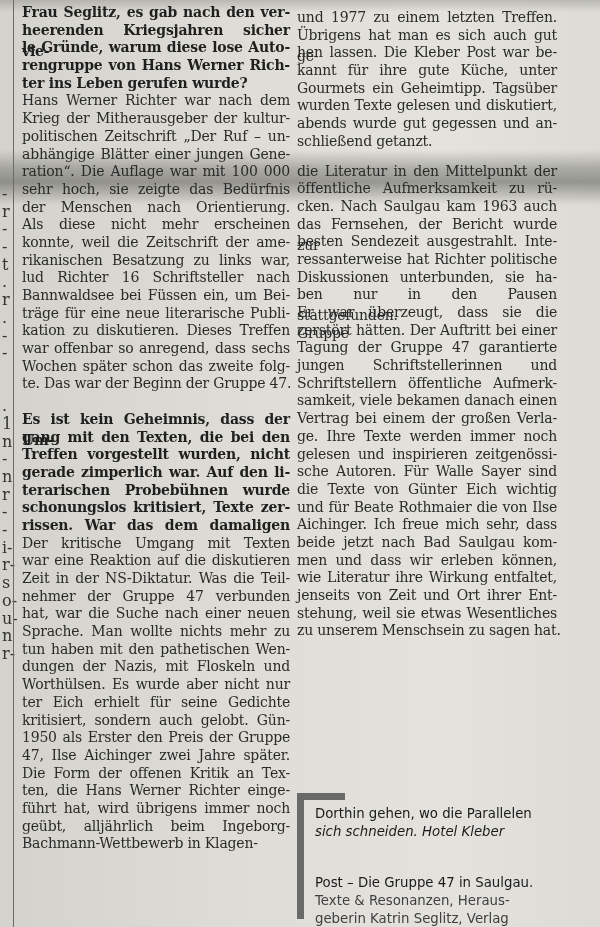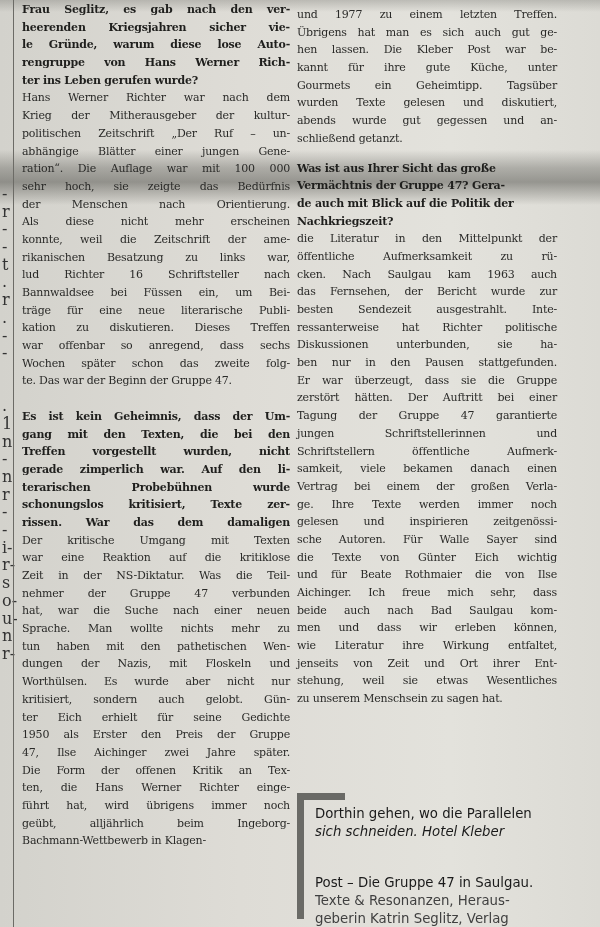--- a/index.html
+++ b/index.html
@@ -20,21 +20,21 @@
       position: absolute; left: 0; top: 0; width: 18px; height: 927px;
       font-size: 16px; line-height: 17.7px; color: #333;
       padding-top: 185px; box-sizing: border-box; padding-left: 2px;
     }
     .margin-col div { height: 17.7px; }
     .col-rule {
       position: absolute; left: 13px; top: 0; width: 1px; height: 927px;
       background: #6c6b66;
     }
     .col {
-      position: absolute; top: 0; font-size: 11px; line-height: 16px;
+      position: absolute; top: 0; font-size: 14px; line-height: 21px;
       letter-spacing: -0.2px;
     }
     .col-left { left: 22px; width: 268px; top: 2px; }
     .col-right { left: 297px; width: 260px; top: -5px; }
     .line { white-space: nowrap; height: 17.7px; overflow: visible; }
     .justify { text-align: justify; text-align-last: justify; white-space: normal; }
     .bold { font-weight: bold; color: #1f1f1d; }
     .gap { height: 17.7px; }
     .cut-top { color: #444; }
     .infobox {
@@ -122,30 +122,30 @@
       <div class="line justify">Es ist kein Geheimnis, dass der Um-</div>
       <div class="line justify">gang mit den Texten, die bei den</div>
       <div class="line justify">Treffen vorgestellt wurden, nicht</div>
       <div class="line justify">gerade zimperlich war. Auf den li-</div>
       <div class="line justify">terarischen Probebühnen wurde</div>
       <div class="line justify">schonungslos kritisiert, Texte zer-</div>
       <div class="line justify">rissen. War das dem damaligen</div>
     </div>
   <div id="a2">
       <div class="line justify">Der kritische Umgang mit Texten</div>
-      <div class="line justify">war eine Reaktion auf die kritiklose</div>
+      <div class="line justify">war eine Reaktion auf die diskutieren</div>
       <div class="line justify">Zeit in der NS-Diktatur. Was die Teil-</div>
       <div class="line justify">nehmer der Gruppe 47 verbunden</div>
       <div class="line justify">hat, war die Suche nach einer neuen</div>
       <div class="line justify">Sprache. Man wollte nichts mehr zu</div>
       <div class="line justify">tun haben mit den pathetischen Wen-</div>
       <div class="line justify">dungen der Nazis, mit Floskeln und</div>
       <div class="line justify">Worthülsen. Es wurde aber nicht nur</div>
+      <div class="line justify">ter Eich erhielt für seine Gedichte</div>
       <div class="line justify">kritisiert, sondern auch gelobt. Gün-</div>
-      <div class="line justify">ter Eich erhielt für seine Gedichte</div>
       <div class="line justify">1950 als Erster den Preis der Gruppe</div>
       <div class="line justify">47, Ilse Aichinger zwei Jahre später.</div>
       <div class="line justify">Die Form der offenen Kritik an Tex-</div>
       <div class="line justify">ten, die Hans Werner Richter einge-</div>
       <div class="line justify">führt hat, wird übrigens immer noch</div>
       <div class="line justify">geübt, alljährlich beim Ingeborg-</div>
       <div class="line">Bachmann-Wettbewerb in Klagen-</div>
     </div>
 </div>
 
@@ -155,26 +155,20 @@
       <div class="line justify">und 1977 zu einem letzten Treffen.</div>
       <div class="line justify">Übrigens hat man es sich auch gut ge-</div>
       <div class="line justify">hen lassen. Die Kleber Post war be-</div>
       <div class="line justify">kannt für ihre gute Küche, unter</div>
       <div class="line justify">Gourmets ein Geheimtipp. Tagsüber</div>
       <div class="line justify">wurden Texte gelesen und diskutiert,</div>
       <div class="line justify">abends wurde gut gegessen und an-</div>
       <div class="line">schließend getanzt.</div>
     </div>
   <div class="gap" style="height:12px"></div>
-  <div class="bold" id="q3">
-      <div class="line">Was ist aus Ihrer Sicht das große</div>
-      <div class="line">Vermächtnis der Gruppe 47? Gera-</div>
-      <div class="line">de auch mit Blick auf die Politik der</div>
-      <div class="line">Nachkriegszeit?</div>
-    </div>
   <div id="a3">
       <div class="line justify">die Literatur in den Mittelpunkt der</div>
       <div class="line justify">öffentliche Aufmerksamkeit zu rü-</div>
       <div class="line justify">cken. Nach Saulgau kam 1963 auch</div>
       <div class="line justify">das Fernsehen, der Bericht wurde zur</div>
       <div class="line justify">besten Sendezeit ausgestrahlt. Inte-</div>
       <div class="line justify">ressanterweise hat Richter politische</div>
       <div class="line justify">Diskussionen unterbunden, sie ha-</div>
       <div class="line justify">ben nur in den Pausen stattgefunden.</div>
       <div class="line justify">Er war überzeugt, dass sie die Gruppe</div>
@@ -183,21 +177,21 @@
       <div class="line justify">jungen Schriftstellerinnen und</div>
       <div class="line justify">Schriftstellern öffentliche Aufmerk-</div>
       <div class="line justify">samkeit, viele bekamen danach einen</div>
       <div class="line justify">Vertrag bei einem der großen Verla-</div>
       <div class="line justify">ge. Ihre Texte werden immer noch</div>
       <div class="line justify">gelesen und inspirieren zeitgenössi-</div>
       <div class="line justify">sche Autoren. Für Walle Sayer sind</div>
       <div class="line justify">die Texte von Günter Eich wichtig</div>
       <div class="line justify">und für Beate Rothmaier die von Ilse</div>
       <div class="line justify">Aichinger. Ich freue mich sehr, dass</div>
-      <div class="line justify">beide auch nach Bad Saulgau kom-</div>
+      <div class="line justify">beide jetzt nach Bad Saulgau kom-</div>
       <div class="line justify">men und dass wir erleben können,</div>
       <div class="line justify">wie Literatur ihre Wirkung entfaltet,</div>
       <div class="line justify">jenseits von Zeit und Ort ihrer Ent-</div>
       <div class="line justify">stehung, weil sie etwas Wesentliches</div>
       <div class="line">zu unserem Menschsein zu sagen hat.</div>
     </div>
 </div>
 
 <div class="infobox">
   <div class="bar-v"></div>

